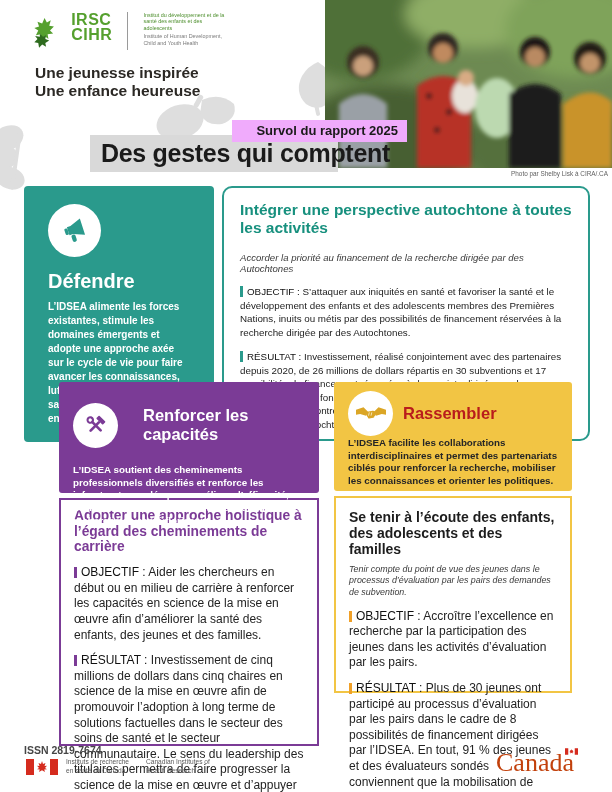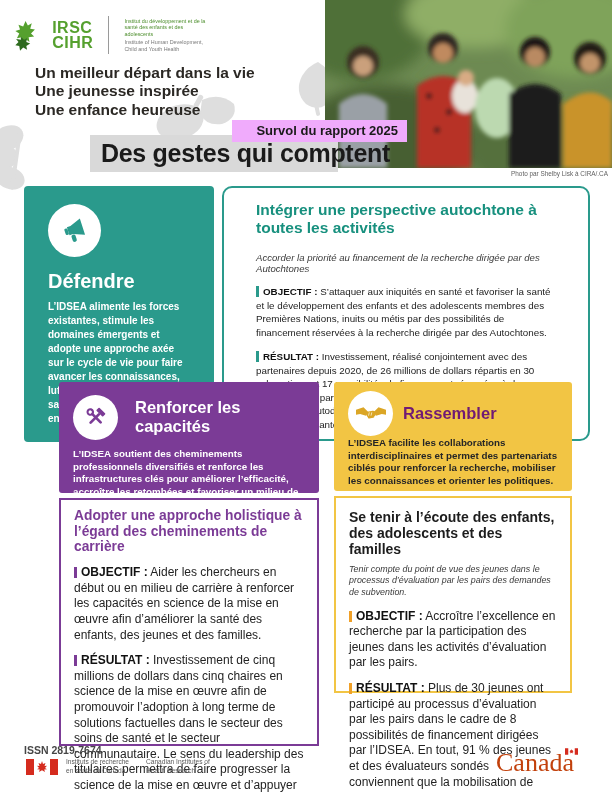--- a/index.html
+++ b/index.html
@@ -4,21 +4,21 @@
 <style>
   html,body{margin:0;padding:0;background:#fff;}
   .page{position:relative;width:612px;height:792px;background:#ffffff;overflow:hidden;
         font-family:"Liberation Sans","DejaVu Sans",sans-serif;color:#222;}
   .abs{position:absolute;}
 
   
   .deco{position:absolute;z-index:0;}
 
   
-  .logo-box{left:13px;top:12px;width:196px;height:46px;display:flex;align-items:center;gap:11px;z-index:2;}
+  .logo-box{left:32px;top:12px;width:196px;height:46px;display:flex;align-items:flex-start;gap:11px;z-index:2;}
   .logo-letters{color:#55a02e;font-weight:bold;font-size:16px;line-height:0.95;letter-spacing:0.5px;}
   .logo-sep{width:1.5px;height:38px;background:#9a9a9a;margin:0 4px;}
   .logo-names{display:flex;flex-direction:column;justify-content:center;gap:2px;width:108px;}
   .logo-name-fr{font-size:5.4px;color:#4e8f2e;line-height:1.18;}
   .logo-name-en{font-size:5.4px;color:#7a7a7a;line-height:1.18;}
 
   .tagline{left:35px;top:64px;z-index:2;font-size:15.5px;font-weight:bold;color:#2b2824;line-height:1.18;}
 
   .photo{left:325px;top:0;width:287px;height:168px;z-index:1;}
   .photo-caption{left:330px;top:170px;width:278px;text-align:right;font-size:6.4px;color:#5f5f5f;z-index:2;}
@@ -33,44 +33,44 @@
   .icon-circle{border-radius:50%;background:#fff;display:flex;align-items:center;justify-content:center;flex:0 0 auto;}
 
   .card-defendre{left:24px;top:186px;width:190px;height:256px;background:#2a9a8c;border-radius:4px;
                  padding:18px 24px;box-sizing:border-box;z-index:3;}
   .card-defendre .icon-circle{width:53px;height:53px;}
   .card-defendre h2{margin:13px 0 7px;color:#fff;font-size:20px;}
   .card-defendre p{margin:0;color:#fff;font-size:10px;font-weight:bold;line-height:1.4;}
 
   .panel{background:#fff;box-sizing:border-box;}
   .panel-integrer{left:222px;top:186px;width:368px;height:255px;border:2px solid #2a9a8c;border-radius:10px;
-                  padding:13px 32px;z-index:1;}
+                  padding:13px 16px;z-index:1;}
   .panel h3{margin:0;line-height:1.14;}
   .h-teal{color:#17907e;font-size:15.5px;}
   .h-purple{color:#7b3b96;font-size:13.8px;}
   .h-dark{color:#1d1d1d;font-size:14px;}
   .subtitle{font-style:italic;color:#3a3a3a;margin:6px 0 0;}
   .panel-integrer .subtitle{font-size:9.6px;margin-top:16px;}
   .para{color:#232323;line-height:1.38;margin:11px 0 0;}
   .panel-integrer .para{font-size:9.8px;}
-  .plabel{font-weight:bold;color:#111;}
+  .plabel{font-weight:normal;color:#111;}
   .bar{display:inline-block;width:3px;height:11px;margin-right:4px;vertical-align:-2px;}
   .bar-teal{background:#2a9a8c;}
   .bar-purple{background:#7b3b96;}
   .bar-orange{background:#f0a028;}
 
   .card-renforcer{left:59px;top:382px;width:260px;height:111px;background:#7b3b96;border-radius:3px;
                   padding:9px 14px;box-sizing:border-box;z-index:4;}
   .card-rassembler{left:334px;top:382px;width:238px;height:109px;background:#f2c544;border-radius:3px;
                    padding:9px 14px;box-sizing:border-box;z-index:4;}
   .hrow{display:flex;align-items:center;gap:10px;}
   .hrow .icon-circle{width:45px;height:45px;}
-  .card-renforcer h2{margin:7px;color:#fff;font-size:16.5px;}
+  .card-renforcer h2{margin:15px;color:#fff;font-size:16.5px;}
   .card-renforcer p{margin:5px 0 0;color:#fff;font-size:9.8px;font-weight:bold;line-height:1.3;}
-  .card-rassembler h2{margin:0;color:#701a75;font-size:16.5px;}
+  .card-rassembler h2{margin:0;color:#b91c1c;font-size:16.5px;}
   .card-rassembler p{margin:1px 0 0;color:#262626;font-size:9.8px;font-weight:bold;line-height:1.3;}
 
   .panel-adopter{left:59px;top:498px;width:260px;height:248px;border:2px solid #7b3b96;padding:8px 13px;z-index:2;position:absolute;}
   .panel-ecoute{left:334px;top:496px;width:238px;height:197px;border:2px solid #f2c544;padding:12px 13px;z-index:2;position:absolute;}
   .panel-adopter .subtitle,.panel-ecoute .subtitle{font-size:8.9px;line-height:1.3;}
   .panel-adopter .para,.panel-ecoute .para{font-size:12px;line-height:1.3;margin-top:10px;}
 
   
   .issn{left:24px;top:744px;font-size:10.5px;font-weight:bold;color:#464646;z-index:2;text-align:right;}
   .footer-logo{left:26px;top:758px;display:flex;align-items:center;gap:8px;z-index:2;}
@@ -119,21 +119,20 @@
       <div>CIHR</div>
     </div>
     <div class="logo-sep"></div>
     <div class="logo-names">
       <div class="logo-name-fr">Institut du développement et de la santé des enfants et des adolescents</div>
       <div class="logo-name-en">Institute of Human Development, Child and Youth Health</div>
     </div>
   </div>
 
   <div class="abs tagline">
-    <div>Un meilleur départ dans la vie</div>
     <div>Une jeunesse inspirée</div>
     <div>Une enfance heureuse</div>
   </div>
 
   <div class="abs photo">
     <svg width="287" height="168" viewBox="0 0 287 168" preserveAspectRatio="none">
       <defs>
         <filter id="b1" x="-30%" y="-30%" width="160%" height="160%">
             <feGaussianBlur stdDeviation="7"></feGaussianBlur>
           </filter>

